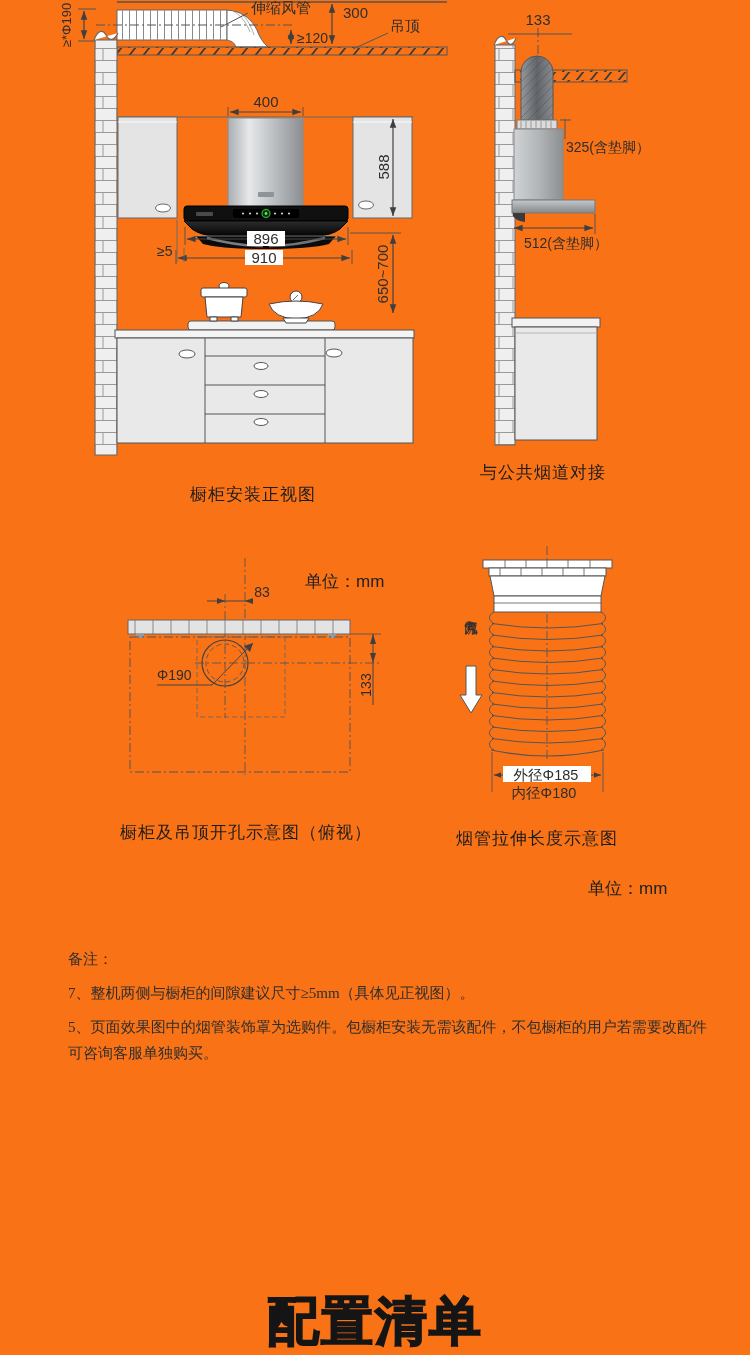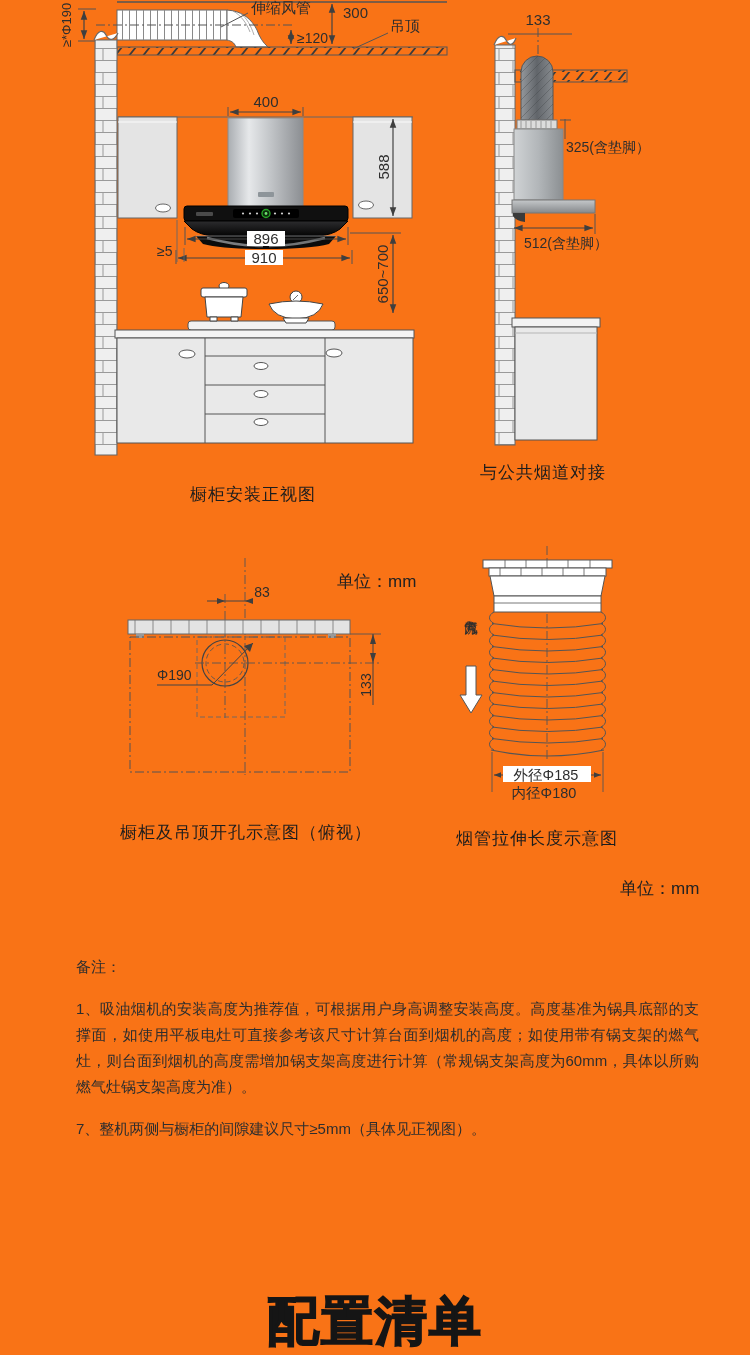--- a/index.html
+++ b/index.html
@@ -1,22 +1,22 @@
 <!DOCTYPE html>
 <html><head>
 <meta charset="utf-8">
 <style>
   html,body{margin:0;padding:0;background:#fff;}
   body{font-family:"Liberation Sans","DejaVu Sans",sans-serif;color:#333;}
   #page{position:relative;width:750px;height:1355px;background:#f97316;overflow:hidden;}
   .abs{position:absolute;}
   .caption{font-size:17px;color:#1d1d1d;letter-spacing:1px;white-space:nowrap;}
-  .unit{font-size:17px;color:#222;white-space:nowrap;margin-left:32px;}
+  .unit{font-size:17px;color:#222;white-space:nowrap;}
   .notes{font-size:15px;line-height:26px;color:#2e2e2e;text-align:justify;}
-  .notes p{margin:16px;}
+  .notes p{margin:8px;font-family:Liberation Serif, serif;}
   .footer-title{width:100%;text-align:center;font-size:52px;font-weight:bold;color:#151515;
     letter-spacing:2px;-webkit-text-stroke:1.6px #151515;}
   svg text{font-family:"Liberation Sans","DejaVu Sans",sans-serif;fill:#2e2e2e;}
 </style>
 </head>
 <body>
 
 <div id="page">
 
   <svg class="abs" style="left:0;top:0;" width="750" height="500" viewBox="0 0 750 500">
@@ -310,19 +310,19 @@
     </g>
   </svg>
 
   <div class="abs caption" style="left:120px;top:821px;">橱柜及吊顶开孔示意图（俯视）</div>
   <div class="abs caption" style="left:456px;top:827px;text-align:right;">烟管拉伸长度示意图</div>
 
   <div class="abs unit" style="left:588px;top:877px;">单位：mm</div>
 
   <div class="abs notes" style="left:60px;top:938px;width:655px;">
     <p>备注：</p>
-    <p>1、吸油烟机的安装高度为推荐值，可根据用户身高调整安装高度。高度基准为锅具底部的支撑面，如使用平板电灶可直接参考该尺寸计算台面到烟机的高度；如使用带有锅支架的燃气灶，则台面到烟机的高度需增加锅支架高度进行计算（常规锅支架高度为60mm，具体以所购燃气灶锅支架高度为准）。</p>
     <p>7、整机两侧与橱柜的间隙建议尺寸≥5mm（具体见正视图）。</p>
+    <p>5、页面效果图中的烟管装饰罩为选购件。包橱柜安装无需该配件，不包橱柜的用户若需要改配件可咨询客服单独购买。</p>
   </div>
 
   <div class="abs footer-title" style="left:0;top:1287px;">配置清单</div>
 
 </div>
 
 </body></html>

